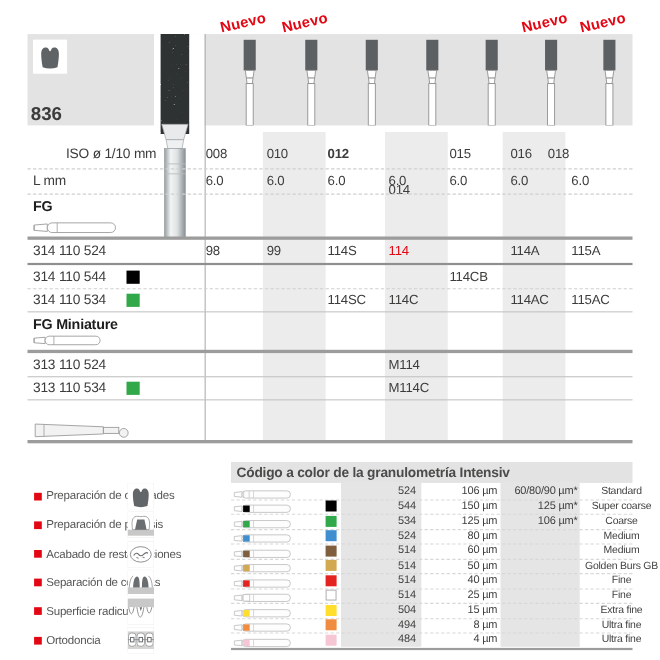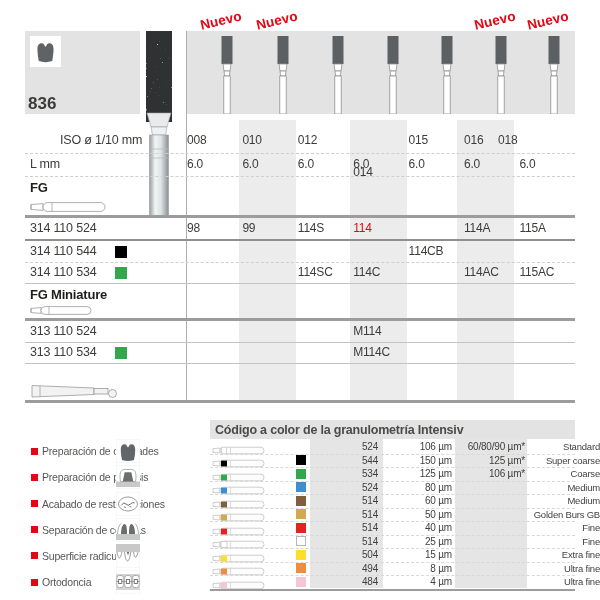--- a/index.html
+++ b/index.html
@@ -19,21 +19,21 @@
   .cellval{position:absolute;text-align:left;font-size:12px;letter-spacing:-0.2px;color:#3c3c3b;}
   .redtxt{color:#e30613;}
   .nuevo{position:absolute;width:72px;text-align:center;font-weight:bold;font-size:13.5px;
          color:#e30613;transform:rotate(-13deg);letter-spacing:0.2px;}
   .swsq{position:absolute;width:12px;height:12px;}
   .sec-hdr{position:absolute;background:#e3e3e3;display:flex;align-items:center;
            font-weight:bold;color:#4b4b4a;}
   .symitem-label{position:absolute;font-size:10.5px;color:#565655;letter-spacing:-0.2px;}
   .bullet{position:absolute;width:7px;height:7px;}
   .gr-cell{position:absolute;font-size:10px;color:#3f3f3e;text-align:right;letter-spacing:-0.2px;}
-  .gr-name{position:absolute;font-size:9.5px;color:#3f3f3e;text-align:right;letter-spacing:-0.2px;}
+  .gr-name{position:absolute;font-size:9.5px;color:#3f3f3e;text-align:center;letter-spacing:-0.2px;}
   .gr-sep{position:absolute;border-top:1px dashed #d8d8d8;height:0;}
   .graycell{position:absolute;background:#e5e5e5;}
 </style>
 </head>
 <body>
 
 <div id="stage">
 
   <div class="band" style="left:25px;top:31px;width:550px;height:83px;"></div>
 
@@ -137,21 +137,21 @@
       <div class="nuevo" style="left:185px;top:13px;">Nuevo</div>
       <div class="nuevo" style="left:241px;top:13px;">Nuevo</div>
       <div class="nuevo" style="left:459px;top:13px;">Nuevo</div>
       <div class="nuevo" style="left:512px;top:13px;">Nuevo</div>
     </div>
 
   <div id="specrows">
       <div class="rowlabel" style="top:127px;line-height:26px;margin-left:30px;">ISO ø 1/10 mm</div>
       <div class="cellval" style="left:187px;top:127px;width:45.4px;line-height:26px;">008</div>
       <div class="cellval" style="left:242.4px;top:127px;width:45.4px;line-height:26px;">010</div>
-      <div class="cellval" style="left:297.8px;top:127px;width:45.4px;line-height:26px;">012</div>
+      <div class="cellval" style="left:297.8px;top:127px;width:45.4px;line-height:26px;font-weight:bold;">012</div>
       <div class="cellval" style="left:353.2px;top:127px;width:45.4px;line-height:26px;margin-top:32px;">014</div>
       <div class="cellval" style="left:408.6px;top:127px;width:45.4px;line-height:26px;">015</div>
       <div class="cellval" style="left:464px;top:127px;width:45.4px;line-height:26px;">016</div>
       <div class="cellval" style="left:498px;top:127px;width:45.4px;line-height:26px;">018</div>
       <div class="rowlabel" style="top:153px;line-height:23px;">L mm</div>
       <div class="cellval" style="left:187px;top:153px;width:45.4px;line-height:23px;">6.0</div>
       <div class="cellval" style="left:242.4px;top:153px;width:45.4px;line-height:23px;">6.0</div>
       <div class="cellval" style="left:297.8px;top:153px;width:45.4px;line-height:23px;">6.0</div>
       <div class="cellval" style="left:353.2px;top:153px;width:45.4px;line-height:23px;">6.0</div>
       <div class="cellval" style="left:408.6px;top:153px;width:45.4px;line-height:23px;">6.0</div>

